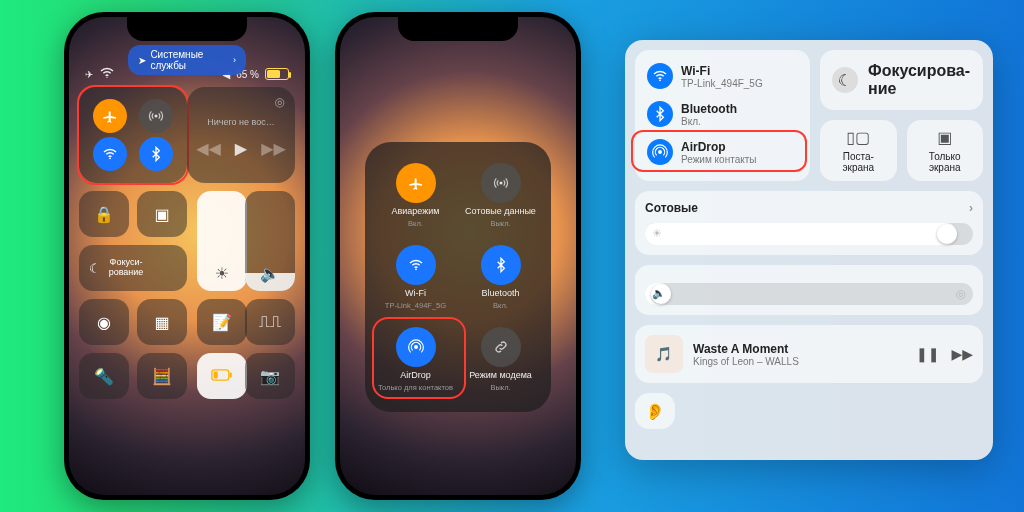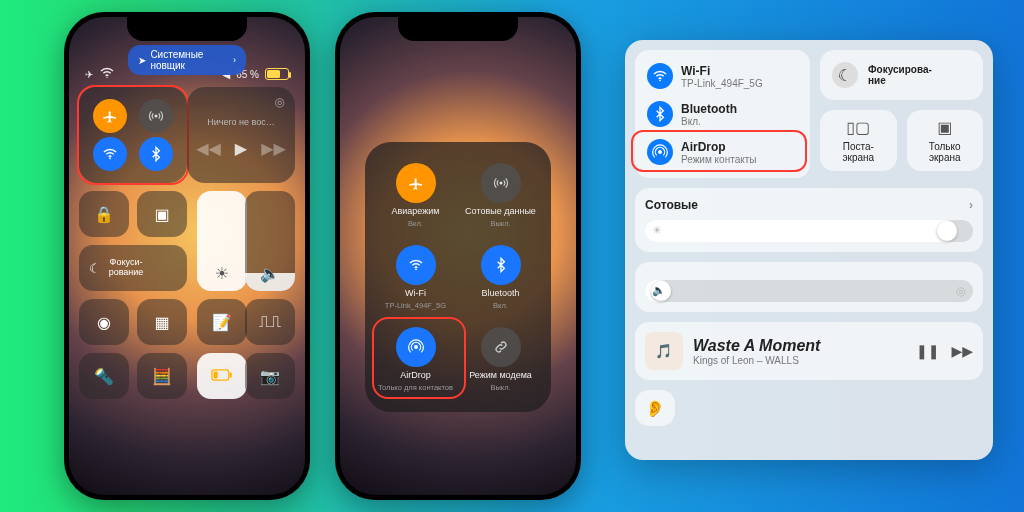--- a/index.html
+++ b/index.html
@@ -102,35 +102,35 @@
   .mini .ic { font-size: 16px; margin-bottom: 4px; color: #555; }
   .slider-card { margin-top: 10px; }
   .slider-card .hdr { font-size: 12px; font-weight: 600; display: flex; justify-content: space-between; }
   .slider-track {
     margin-top: 8px; height: 22px; background: rgba(0,0,0,.1); border-radius: 12px; position: relative;
   }
   .slider-fill { position: absolute; left: 0; top: 0; bottom: 0; background: #fff; border-radius: 12px; }
   .slider-knob { position: absolute; top: 1px; width: 20px; height: 20px; background: #fff; border-radius: 50%; box-shadow: 0 1px 3px rgba(0,0,0,.3); }
   .media { margin-top: 10px; display: flex; align-items: center; gap: 10px; }
   .album { width: 38px; height: 38px; background: #f3e9e1; border-radius: 8px; display: flex; align-items: center; justify-content: center; font-size: 14px; }
-  .media .tt { font-size: 16px; font-weight: 600; font-style: italic; }
+  .media .tt { font-size: 12px; font-weight: 600; }
   .media .ar { font-size: 10px; color: #777; }
   .media .ctrls { margin-left: auto; display: flex; gap: 12px; color: #555; font-size: 14px; }
   .ear { margin-top: 10px; width: 40px; height: 36px; display: flex; align-items: center; justify-content: center; font-size: 16px; color: #555; }
   .svg-ico { width: 16px; height: 16px; }
 </style>
 </head>
 <body>
 
 <div class="phone left">
   <div class="screen">
     <div class="notch"></div>
     <div class="pill">
       <span>➤</span>
-      <span>Системные новщик</span>
+      <span>Системные службы</span>
       <span class="arrow">›</span>
     </div>
     <div class="status-row">
       <div class="sl">
         <span>✈︎</span>
         <span>
           <svg class="svg-ico" viewBox="0 0 24 24" fill="none" stroke="currentColor" stroke-width="2.2">
               <path d="M3 9c5-5 13-5 18 0"></path>
               <path d="M6.5 12.5c3-3 8-3 11 0"></path>
               <path d="M10 16c1-1 3-1 4 0"></path>
@@ -353,21 +353,21 @@
           </div>
           <div>
             <div class="t">AirDrop</div>
             <div class="s">Режим контакты</div>
           </div>
         </div>
       </div>
     <div class="stack">
       <div class="mac-card" style="display:flex;gap:10px;align-items:center;padding:12px;">
         <div style="width:26px;height:26px;border-radius:50%;background:#ddd;display:flex;align-items:center;justify-content:center;">☾</div>
-        <div style="font-size:10px;font-weight:600;white-space:pre-line;">Фокусирова-
+        <div style="font-size:16px;font-weight:600;white-space:pre-line;">Фокусирова-
 ние</div>
       </div>
       <div class="hrow">
         <div class="mac-card mini">
           <div class="ic">▯▢</div>
           <div style="white-space:pre-line;text-align:center;">Поста-
 экрана</div>
         </div>
         <div class="mac-card mini">
           <div class="ic">▣</div>

